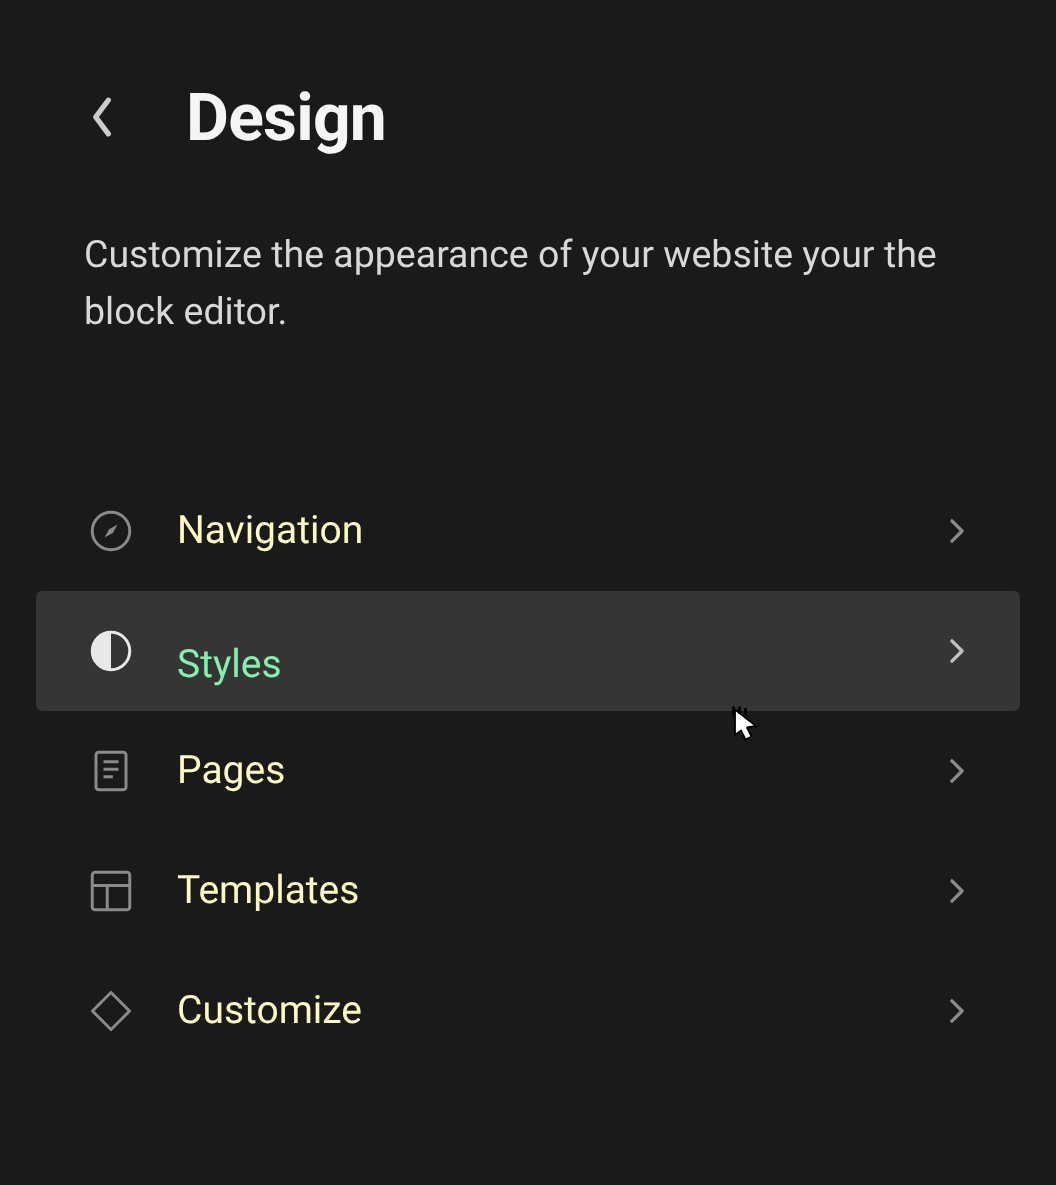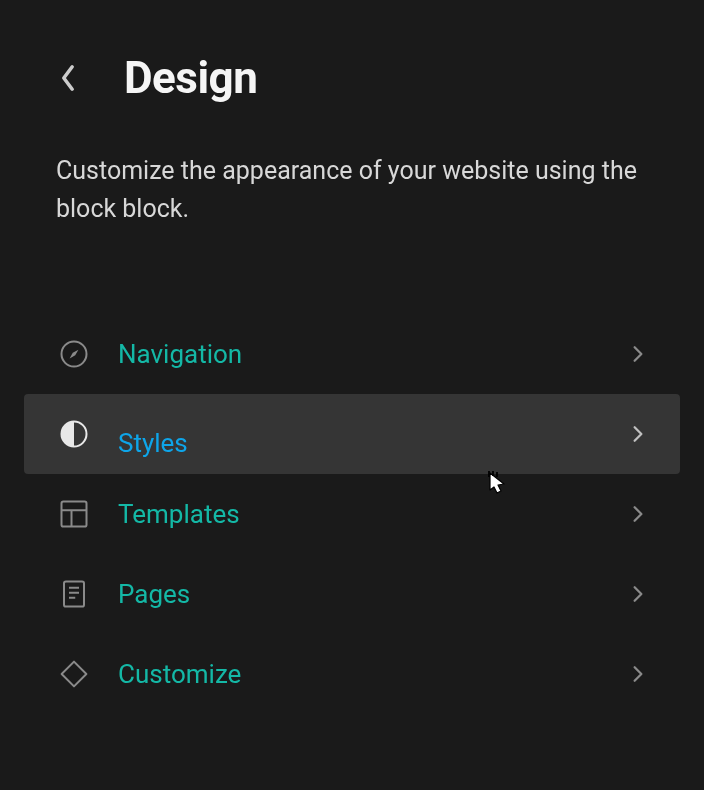--- a/index.html
+++ b/index.html
@@ -78,26 +78,26 @@
       justify-content: center;
       margin-right: 28px;
       flex-shrink: 0;
     }
     .menu-icon svg {
       width: 30px;
       height: 30px;
     }
     .menu-label {
       font-size: 26px;
-      color: #14b8a6;
+      color: #fef9c3;
       font-weight: 400;
       flex: 1;
     }
     .menu-item.hovered .menu-label {
-      color: #0ea5e9;
+      color: #86efac;
       margin-top: 17px;
     }
     .menu-chevron {
       width: 20px;
       height: 20px;
       display: flex;
       align-items: center;
       justify-content: center;
     }
     .menu-chevron svg {
@@ -120,21 +120,21 @@
 <div class="container">
   <div class="header">
     <div class="back-btn">
       <svg viewBox="0 0 12 20" fill="none" stroke="#cccccc" stroke-width="2.5" stroke-linecap="round" stroke-linejoin="round">
         <polyline points="9,2 3,10 9,18"></polyline>
       </svg>
     </div>
     <h1 class="title">Design</h1>
   </div>
 
-  <p class="description">Customize the appearance of your website using the block block.</p>
+  <p class="description">Customize the appearance of your website your the block editor.</p>
 
   <nav class="menu">
 
     <div class="menu-item">
       <span class="menu-icon">
         <svg viewBox="0 0 24 24" fill="none" stroke="#8a8a8a" stroke-width="1.6">
           <circle cx="12" cy="12" r="10"></circle>
           <polygon points="15.5,8.5 13,13 8.5,15.5 11,11" fill="#8a8a8a" stroke="none"></polygon>
         </svg>
       </span>
@@ -149,51 +149,51 @@
     <div class="menu-item hovered">
       <span class="menu-icon">
         <svg viewBox="0 0 24 24" fill="none">
           <circle cx="12" cy="12" r="10" stroke="#e8e8e8" stroke-width="1.6"></circle>
           <path d="M12 2 A10 10 0 0 0 12 22 Z" fill="#e8e8e8"></path>
         </svg>
       </span>
       <span class="menu-label">Styles</span>
       <span class="menu-chevron">
         <svg viewBox="0 0 10 16" fill="none" stroke="#c0c0c0" stroke-width="2" stroke-linecap="round" stroke-linejoin="round">
-          <polyline points="2,2 8,8 2,14"></polyline>
-        </svg>
-      </span>
-    </div>
-
-    <div class="menu-item">
-      <span class="menu-icon">
-        <svg viewBox="0 0 24 24" fill="none" stroke="#8a8a8a" stroke-width="1.6">
-          <rect x="2" y="2" width="20" height="20" rx="1.5"></rect>
-          <line x1="2" y1="9" x2="22" y2="9"></line>
-          <line x1="10" y1="9" x2="10" y2="22"></line>
-        </svg>
-      </span>
-      <span class="menu-label">Templates</span>
-      <span class="menu-chevron">
-        <svg viewBox="0 0 10 16" fill="none" stroke="#8a8a8a" stroke-width="2" stroke-linecap="round" stroke-linejoin="round">
           <polyline points="2,2 8,8 2,14"></polyline>
         </svg>
       </span>
     </div>
 
     <div class="menu-item">
       <span class="menu-icon">
         <svg viewBox="0 0 24 24" fill="none" stroke="#8a8a8a" stroke-width="1.6">
           <rect x="4" y="2" width="16" height="20" rx="1.5"></rect>
           <line x1="8" y1="7" x2="16" y2="7"></line>
           <line x1="8" y1="11" x2="16" y2="11"></line>
           <line x1="8" y1="15" x2="13" y2="15"></line>
         </svg>
       </span>
       <span class="menu-label">Pages</span>
+      <span class="menu-chevron">
+        <svg viewBox="0 0 10 16" fill="none" stroke="#8a8a8a" stroke-width="2" stroke-linecap="round" stroke-linejoin="round">
+          <polyline points="2,2 8,8 2,14"></polyline>
+        </svg>
+      </span>
+    </div>
+
+    <div class="menu-item">
+      <span class="menu-icon">
+        <svg viewBox="0 0 24 24" fill="none" stroke="#8a8a8a" stroke-width="1.6">
+          <rect x="2" y="2" width="20" height="20" rx="1.5"></rect>
+          <line x1="2" y1="9" x2="22" y2="9"></line>
+          <line x1="10" y1="9" x2="10" y2="22"></line>
+        </svg>
+      </span>
+      <span class="menu-label">Templates</span>
       <span class="menu-chevron">
         <svg viewBox="0 0 10 16" fill="none" stroke="#8a8a8a" stroke-width="2" stroke-linecap="round" stroke-linejoin="round">
           <polyline points="2,2 8,8 2,14"></polyline>
         </svg>
       </span>
     </div>
 
     <div class="menu-item">
       <span class="menu-icon">
         <svg viewBox="0 0 24 24" fill="none" stroke="#8a8a8a" stroke-width="1.6" stroke-linejoin="round">

